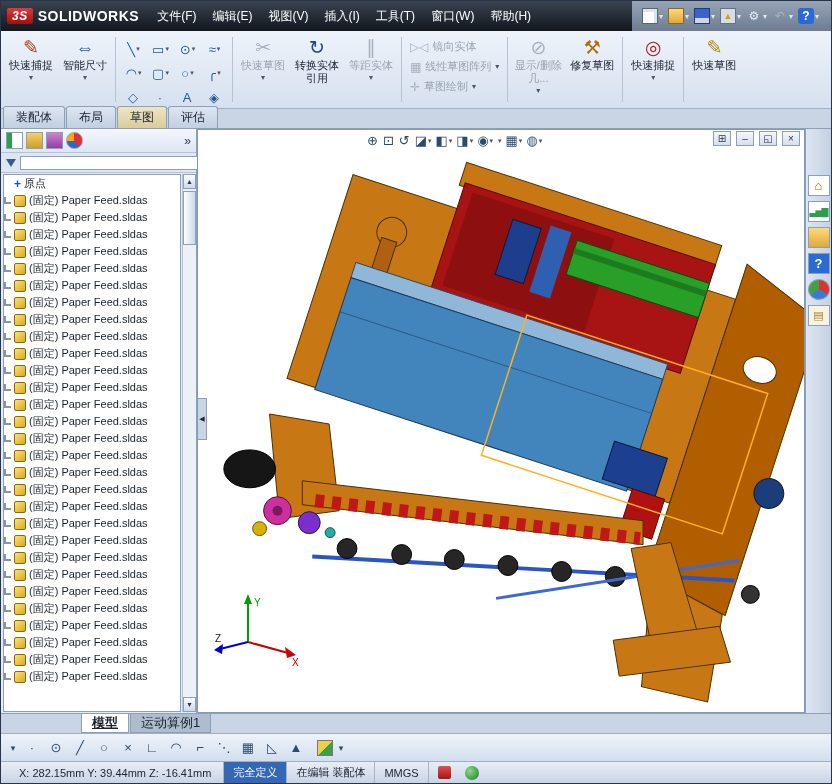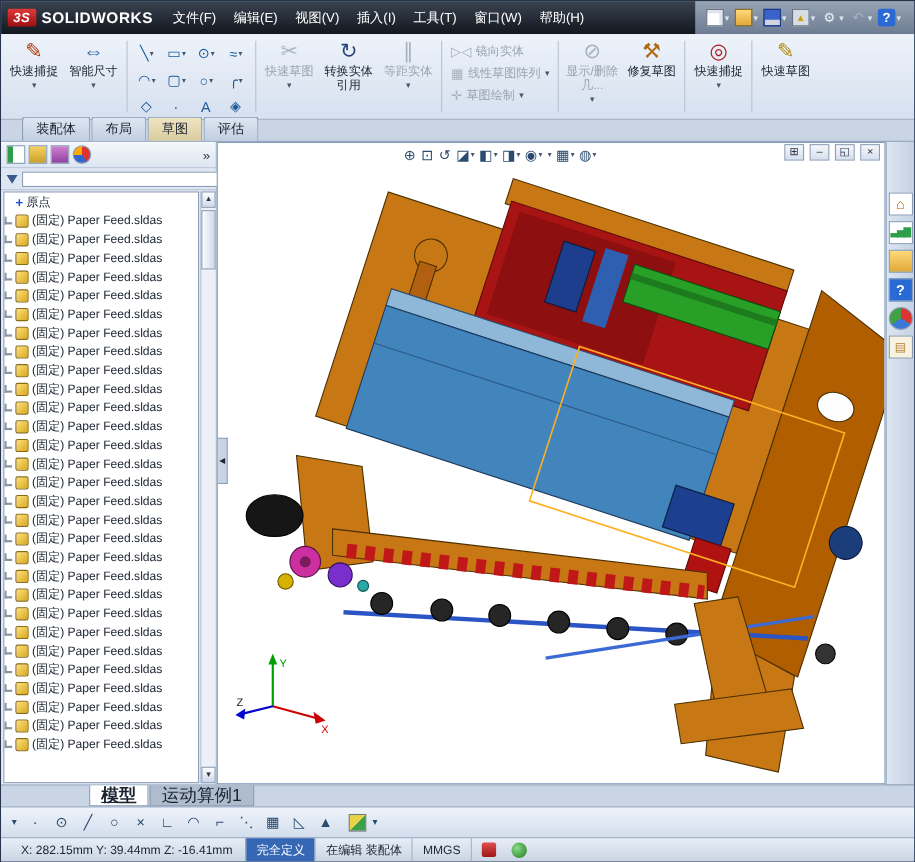--- a/index.html
+++ b/index.html
@@ -33,21 +33,21 @@
 [data-state="disabled"] .ricon,[data-state="disabled"] .eg-g{color:#a8b0bc}
 .ic-sketch{color:#b03a10}.ic-dim{color:#1a5a9a}.ic-convert{color:#28427a}.ic-repair{color:#b06a10}.ic-snap{color:#b01a1a}.ic-quick{color:#b08a10}
 .entity-grid{display:grid;grid-template-columns:repeat(4,27px);grid-auto-rows:24px;align-content:start;padding-top:4px;flex:0 0 auto}
 .eg-cell{display:flex;align-items:center;justify-content:center;gap:1px}
 .eg-g{font-size:13px;color:#1a5a9a}
 .eg-dd{font-size:7px;color:#45566e}
 .rstack{display:flex;flex-direction:column;justify-content:flex-start;padding-top:6px;gap:5px;flex:0 0 auto}
 .rrow{display:flex;align-items:center;gap:4px;font-size:11px;padding:0 4px;white-space:nowrap}
 .rrow .ricon{font-size:12px;line-height:12px}
 
-.cmdtabs{height:20px;flex:0 0 auto;background:#c9d4e4;display:flex;align-items:flex-end;padding-left:19px;border-bottom:1px solid #8ea0b8;gap:1px}
+.cmdtabs{height:20px;flex:0 0 auto;background:#c9d4e4;display:flex;align-items:flex-end;padding-left:2px;border-bottom:1px solid #8ea0b8;gap:1px}
 .ctab{padding:2px 12px 2px;font-size:12px;background:linear-gradient(#dde6f2,#c2cfe0);border:1px solid #8ea0b8;border-bottom:none;border-radius:3px 3px 0 0}
 .ctab[data-active="true"]{background:linear-gradient(#efe5c2,#d9cc9e);font-weight:normal}
 
 .main{flex:1;display:flex;min-height:0}
 .treepanel{width:196px;flex:0 0 auto;background:#e3eaf4;border-right:1px solid #8ea0b8;display:flex;flex-direction:column;position:relative}
 .mgr-tabs{height:24px;flex:0 0 auto;display:flex;align-items:center;gap:3px;padding:2px 5px;background:linear-gradient(#f4f7fb,#dde6f2);border-bottom:1px solid #b6c3d4}
 .mt{width:17px;height:17px;border:1px solid #8aa0ba;display:inline-block;background:#fff}
 .mt1{background:linear-gradient(90deg,#2e9e4a 35%,#fff 35%)}
 .mt2{background:linear-gradient(#f7d060,#caa02a)}
 .mt3{background:linear-gradient(#d080d0,#9040a0)}
@@ -82,21 +82,21 @@
 .rightpane{width:26px;flex:0 0 auto;background:linear-gradient(90deg,#dde6f2,#c5d1e2);border-left:1px solid #8ea0b8;display:flex;flex-direction:column;align-items:center;padding-top:46px;gap:5px}
 .tp{width:22px;height:21px;border:1px solid #8aa0ba;background:#fff;display:flex;align-items:center;justify-content:center;font-size:13px}
 .tph{color:#b05e00}
 .tpc{color:#2e9e4a;font-size:9px;letter-spacing:-1px}
 .tpf{background:linear-gradient(#ffd978,#e0a83a)}
 .tpq{background:#2a6ad4;color:#fff;font-weight:bold}
 .tpb{background:conic-gradient(#d33 0 33%,#3a7ad6 0 66%,#43a047 0);border-radius:50%}
 .tpd{color:#b08030;background:#f8f2e0;font-size:11px}
 
 .bottomtabs{height:20px;flex:0 0 auto;background:#c9d4e4;border-top:1px solid #8ea0b8;display:flex;align-items:stretch;padding-left:80px;gap:1px}
-.btab{padding:2px 10px;font-size:16px;border:1px solid #8ea0b8;border-top:none;background:#aebccd;display:flex;align-items:center}
+.btab{padding:2px 10px;font-size:13px;border:1px solid #8ea0b8;border-top:none;background:#aebccd;display:flex;align-items:center}
 .btab[data-active="true"]{background:#fff;font-weight:bold;text-decoration:underline}
 
 .sketchbar{height:28px;flex:0 0 auto;background:linear-gradient(#eef3fa,#d3deed);border-top:1px solid #9fb0c6;display:flex;align-items:center;gap:2px;padding:0 6px}
 .sk{width:22px;height:22px;display:flex;align-items:center;justify-content:center;font-size:13px;color:#2a4a6e;border:1px solid transparent}
 .sk.sm{width:12px;font-size:9px}
 .sk.chip{background:linear-gradient(135deg,#e8d24a 50%,#3aa04a 50%);border:1px solid #777;width:16px;height:16px;margin-left:8px}
 
 .statusbar{height:22px;flex:0 0 auto;background:linear-gradient(#e8eef6,#c9d4e4);border-top:1px solid #9fb0c6;display:flex;align-items:stretch;font-size:11px;padding-left:6px}
 .sb-file{flex:1;display:flex;align-items:center}
 .sb-coords{display:flex;align-items:center;padding:0 12px}

